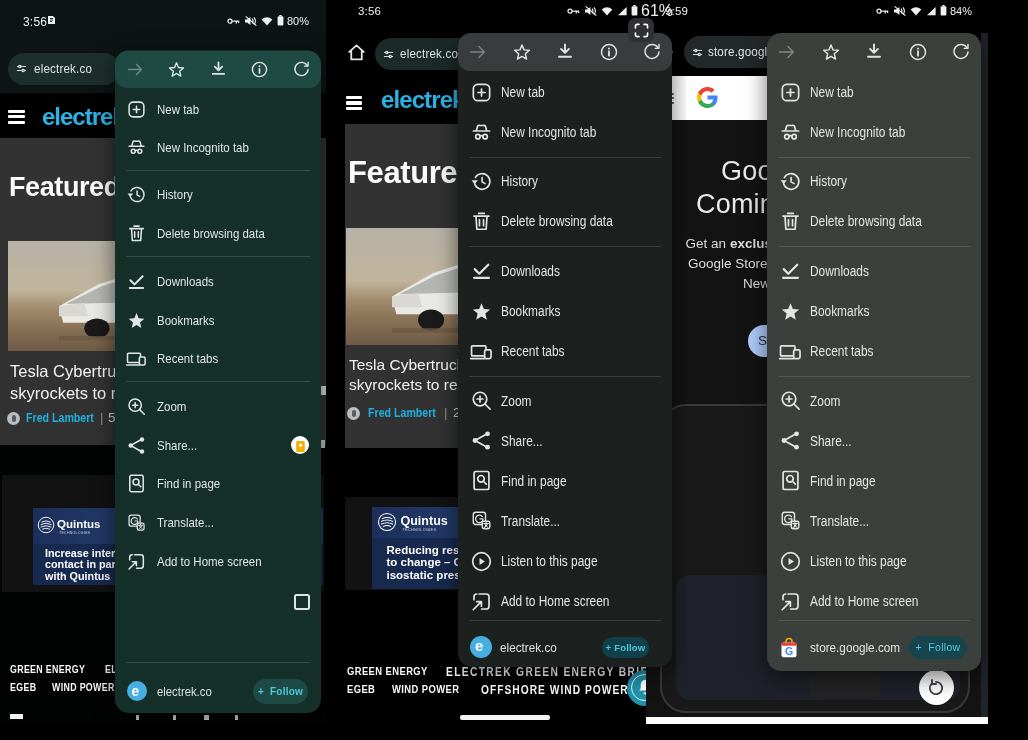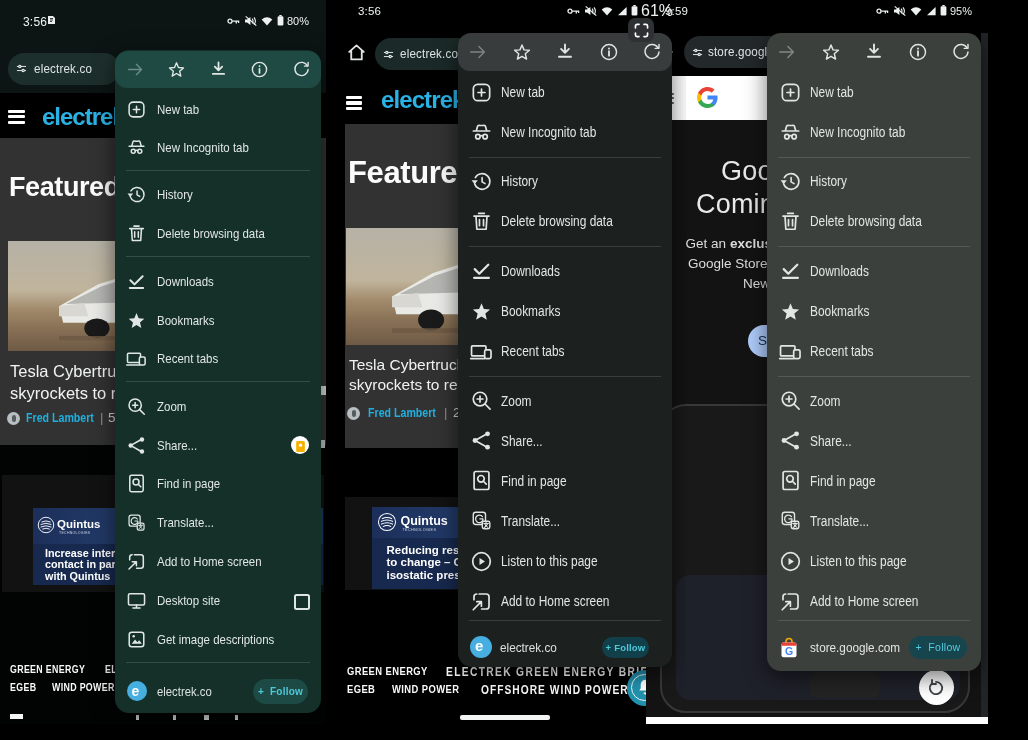--- a/index.html
+++ b/index.html
@@ -314,32 +314,20 @@
           <use href="#i-translate"></use>
         </svg>
         <span style="margin-left:11px;font-size:13.5px;transform:scaleX(.85);transform-origin:0 50%">Translate...</span>
       </div>
       <div class="mi" style="left:12px;top:492.4px;height:38px">
         <svg class="ic" width="19" height="19" viewBox="0 0 24 24">
           <use href="#i-addhome"></use>
         </svg>
         <span style="margin-left:11px;font-size:13.5px;transform:scaleX(.85);transform-origin:0 50%">Add to Home screen</span>
       </div>
-      <div class="mi" style="left:12px;top:531.3px;height:38px">
-        <svg class="ic" width="19" height="19" viewBox="0 0 24 24">
-          <use href="#i-desktop"></use>
-        </svg>
-        <span style="margin-left:11px;font-size:13.5px;transform:scaleX(.85);transform-origin:0 50%">Desktop site</span>
-      </div>
-      <div class="mi" style="left:12px;top:570px;height:38px">
-        <svg class="ic" width="19" height="19" viewBox="0 0 24 24">
-          <use href="#i-imgdesc"></use>
-        </svg>
-        <span style="margin-left:11px;font-size:13.5px;transform:scaleX(.85);transform-origin:0 50%">Get image descriptions</span>
-      </div>
 <div class="dv" style="left:11px;width:184px;top:120px;background:rgba(255,255,255,.14)"></div>
 <div class="dv" style="left:11px;width:184px;top:205.5px;background:rgba(255,255,255,.14)"></div>
 <div class="dv" style="left:11px;width:184px;top:331.4px;background:rgba(255,255,255,.14)"></div>
 <div class="dv" style="left:11px;width:184px;top:612px;background:rgba(255,255,255,.14)"></div>
 <div class="ab" style="left:176px;top:386px;width:18px;height:18px;border-radius:50%;background:#fff"></div>
 <svg class="ab" width="13" height="13" viewBox="0 0 24 24" style="left:179px;top:389.5px">
         <rect x="4" y="2" width="16" height="20" rx="2.5" fill="#f6b100"></rect>
         <circle cx="12" cy="9.5" r="3" fill="#fff"></circle>
         <path d="M4 22l8-6 8 6z" fill="#f6b100"></path>
       </svg>
@@ -571,21 +559,21 @@
       <svg width="12" height="10" viewBox="0 0 12 10" style="margin-right:4px">
         <path fill="#eef1f1" d="M6 9.5L.7 3.5Q6-.9 11.3 3.5z"></path>
       </svg>
       <svg width="10" height="10" viewBox="0 0 10 10" style="margin-right:4px">
         <path fill="#eef1f1" d="M1 9.3h8.6V1z"></path>
       </svg>
       <svg width="7" height="11" viewBox="0 0 7 11" style="margin-right:3px">
         <rect x="2.3" y="0" width="2.4" height="1.3" fill="#eef1f1"></rect>
         <rect x="0.6" y="1.3" width="5.8" height="9.2" rx="1.1" fill="#eef1f1"></rect>
       </svg>
-      <span style="color:#eef1f1;font-size:11px">95%</span>
+      <span style="color:#eef1f1;font-size:11px">84%</span>
     </div>
 <svg class="ic" width="19" height="19" viewBox="0 0 24 24" style="position:absolute;left:9px;top:43px">
       <use href="#i-home"></use>
     </svg>
 <div class="ab" style="left:37.7px;top:36px;width:110px;height:32px;border-radius:16px;background:#23282a"></div>
 <svg class="ic" width="13" height="13" viewBox="0 0 24 24" style="position:absolute;left:44.5px;top:45.5px;stroke-width:2.2">
       <use href="#i-tune"></use>
     </svg>
 <div class="st" style="left:62px;top:44px;font-size:13.5px;color:#e2e6e6;transform:scaleX(.86);transform-origin:0 0">store.google.com</div>
 <div class="ab" style="left:0;top:76px;width:335px;height:44px;background:#fff"></div>

